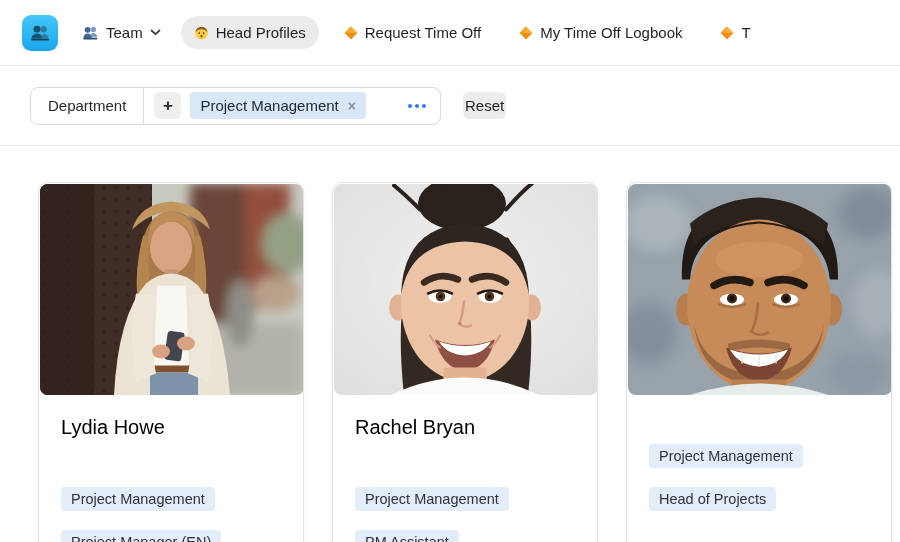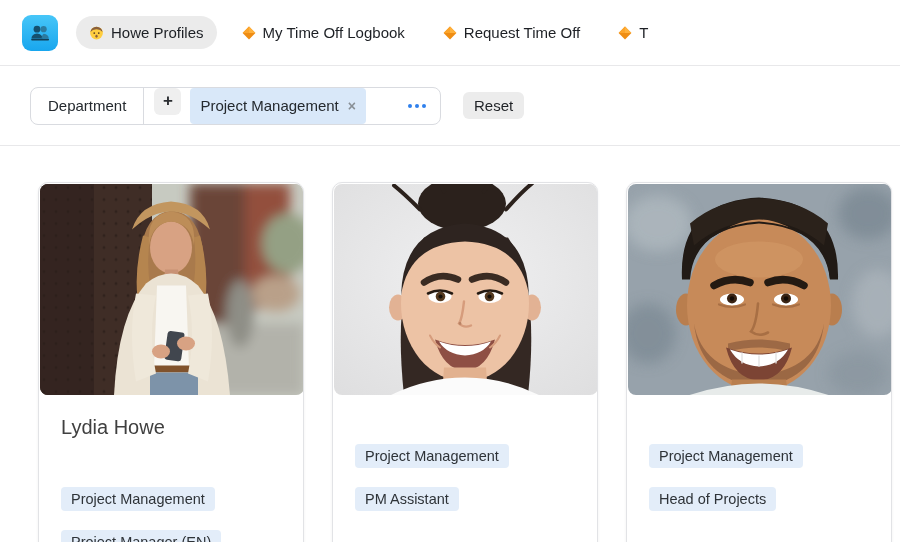--- a/index.html
+++ b/index.html
@@ -15,21 +15,21 @@
   .nav-item { display: flex; align-items: center; gap: 7px; font-size: 15px;
     font-weight: 500; color: #1d2025; padding: 8px 13px; border-radius: 18px;
     margin-right: 12px; cursor: pointer; flex: 0 0 auto; }
   .nav-item.team { margin-right: 14px; padding: 8px 6px; }
   .nav-item.active { background: #ebebeb; }
   .icx { display: inline-flex; align-items: center; }
 
   
   .filterbar { height: 80px; display: flex; align-items: center; padding-left: 30px;
     border-bottom: 1px solid #e8e8ea; background: #fff; }
-  .filter-group { display: inline-flex; height: 38px;
+  .filter-group { display: inline-flex; align-items: center; height: 38px;
     border: 1px solid #d9dbe0; border-radius: 8px; background: #fff; }
   .fseg { font-size: 15px; color: #24292e; padding: 0 17px; display: flex;
     align-items: center; height: 100%; }
   .fseg.op { padding: 0 14px; cursor: pointer; }
   .fdiv { width: 1px; height: 100%; background: #d9dbe0; }
   .caret-down { width: 0; height: 0; border-left: 4.5px solid transparent;
     border-right: 4.5px solid transparent; border-top: 5.5px solid #3c4043;
     margin-left: 9px; display: inline-block; }
   .plus-btn { width: 27px; height: 27px; border-radius: 6px; background: #efefef;
     display: flex; align-items: center; justify-content: center; font-size: 17px;
@@ -37,85 +37,102 @@
   .chip { display: inline-flex; align-items: center; background: #d9e8f9;
     border-radius: 4px; padding: 5px 10px; font-size: 15px; color: #24292e;
     margin-left: 9px; cursor: pointer; }
   .chip .x { margin-left: 9px; color: #899097; font-size: 14px; font-weight: 700;
     cursor: pointer; }
   .more-dots { display: inline-flex; gap: 3px; margin: 0 14px 0 42px; cursor: pointer;
     align-items: center; }
   .more-dots i { width: 4px; height: 4px; border-radius: 50%; background: #2f80ed;
     display: block; }
   .reset-btn { margin-left: 22px; background: #ececec; border: none; border-radius: 6px;
-    padding: 5px 11px; font-size: 15px; color: #1f2226; cursor: pointer;
+    padding: 5px 2px; font-size: 15px; color: #1f2226; cursor: pointer;
     font-family: inherit; }
 
   
   .cards { display: flex; gap: 28px; padding: 36px 0 0 38px; align-items: flex-start; }
   .card { width: 266px; height: 400px; background: #fff; border: 1px solid #e2e3e6;
     border-radius: 10px; box-shadow: 0 1px 3px rgba(0,0,0,.06); flex: 0 0 auto;
     overflow: hidden; }
   .photo { display: block; width: 264px; height: 211px; margin: 1px; border-radius: 8px;
     overflow: hidden; }
   .photo svg { display: block; width: 100%; height: 100%; }
-  .card-name { font-size: 20px; font-weight: 500; color: #404040; padding: 20px 22px 0; }
+  .card-name { font-size: 20px; font-weight: 500; color: #000000; padding: 20px 22px 0; }
   .tag-list { padding: 48px 22px 0; }
   .tag { display: table; background: #e3edf9; border-radius: 4px; padding: 4px 10px;
     font-size: 14.5px; color: #2e3338; margin-bottom: 19px; }
 </style>
 </head>
 <body>
 
 <div class="navbar">
   <div class="app-tile">
     <svg width="22" height="20" viewBox="0 0 22 20">
       <circle cx="8" cy="6.2" r="3.4" fill="#15506e"></circle>
       <path d="M2.4 15.6 Q2.8 10.6 8 10.4 Q13.2 10.6 13.6 15.6 Z" fill="#15506e"></path>
       <circle cx="14.6" cy="6.2" r="3.1" fill="#2b7ba0"></circle>
       <path d="M12.4 15.6 Q13.4 10.9 14.8 10.7 Q19.4 11 19.8 15.6 Z" fill="#2b7ba0"></path>
       <rect x="2.2" y="15.8" width="17.8" height="1.7" rx="0.8" fill="#123f57"></rect>
     </svg>
   </div>
 
+  <div class="nav-item team">
+    <span class="icx">
+      <svg width="17" height="15" viewBox="0 0 17 15">
+        <circle cx="11.4" cy="4.4" r="2.6" fill="#7b9cba"></circle>
+        <path d="M7.8 12.6 Q8.2 8.3 11.4 8.1 Q14.8 8.3 15.2 12.6 Z" fill="#7b9cba"></path>
+        <circle cx="5.6" cy="4.8" r="2.9" fill="#3e6a93"></circle>
+        <path d="M1.4 13 Q1.8 8.6 5.6 8.4 Q9.4 8.6 9.8 13 Z" fill="#3e6a93"></path>
+        <rect x="1.2" y="13" width="14.2" height="1.4" rx="0.7" fill="#2c4e6e"></rect>
+      </svg>
+    </span>
+    <span>Team</span>
+    <span class="icx">
+      <svg width="11" height="7" viewBox="0 0 11 7">
+        <polyline points="1.5,1.5 5.5,5.2 9.5,1.5" fill="none" stroke="#3c4043" stroke-width="1.8" stroke-linecap="round" stroke-linejoin="round"></polyline>
+      </svg>
+    </span>
+  </div>
 
 
   <div class="nav-item active">
     <span class="icx">
       <svg width="15" height="15" viewBox="0 0 16 16">
         <circle cx="8" cy="8.6" r="6.8" fill="#ffce3f"></circle>
         <path d="M1.6 7.4 Q2.4 2.2 8 1.9 Q13.6 2.2 14.4 7.4 Q12.4 4.6 8 4.5 Q3.6 4.6 1.6 7.4 Z" fill="#8a5f3d"></path>
         <circle cx="5.6" cy="8.6" r="0.95" fill="#5b4024"></circle>
         <circle cx="10.4" cy="8.6" r="0.95" fill="#5b4024"></circle>
         <ellipse cx="8" cy="12" rx="1.2" ry="1.5" fill="#8a5f3d"></ellipse>
       </svg>
     </span>
-    <span>Howe Profiles</span>
+    <span>Head Profiles</span>
   </div>
 
   <div class="nav-item">
     <span class="icx">
       <svg width="14" height="14" viewBox="0 0 14 14">
         <path d="M7 0.6 L13.4 7 L7 13.4 L0.6 7 Z" fill="#ef8d13"></path>
         <path d="M7 0.6 L13.4 7 L7 7 Z" fill="#ffb13c"></path>
         <path d="M7 0.6 L0.6 7 L7 7 Z" fill="#fca42a"></path>
       </svg>
     </span>
-    <span>My Time Off Logbook</span>
+    <span>Request Time Off</span>
   </div>
 
   <div class="nav-item">
     <span class="icx">
       <svg width="14" height="14" viewBox="0 0 14 14">
         <path d="M7 0.6 L13.4 7 L7 13.4 L0.6 7 Z" fill="#ef8d13"></path>
         <path d="M7 0.6 L13.4 7 L7 7 Z" fill="#ffb13c"></path>
         <path d="M7 0.6 L0.6 7 L7 7 Z" fill="#fca42a"></path>
       </svg>
     </span>
-    <span>Request Time Off</span>
+    <span>My Time Off Logbook</span>
   </div>
 
   <div class="nav-item" style="margin-right:0;">
     <span class="icx">
       <svg width="14" height="14" viewBox="0 0 14 14">
         <path d="M7 0.6 L13.4 7 L7 13.4 L0.6 7 Z" fill="#ef8d13"></path>
         <path d="M7 0.6 L13.4 7 L7 7 Z" fill="#ffb13c"></path>
         <path d="M7 0.6 L0.6 7 L7 7 Z" fill="#fca42a"></path>
       </svg>
     </span>
@@ -232,20 +249,21 @@
         <circle cx="126" cy="140" r="1.4" fill="#b98263"></circle>
 
         <path d="M101 156 Q131 167 161 156 Q153 186 131 187 Q109 186 101 156 Z" fill="#8e4f44"></path>
         <path d="M105 158 Q131 167 157 158 Q149 171 131 172 Q113 171 105 158 Z" fill="#ffffff"></path>
         <path d="M96 152 Q100 160 106 164 M166 152 Q162 160 156 164" stroke="#d69c7c" stroke-width="2" fill="none" stroke-linecap="round"></path>
 
         <path d="M110 184 L152 184 L154 212 L108 212 Z" fill="#e2b18f"></path>
         <path d="M56 212 Q92 194 131 194 Q170 194 206 212 Z" fill="#fbfbfb"></path>
       </svg>
     </div>
+    <div class="card-name">Rachel Bryan</div>
     <div class="tag-list">
       <div class="tag">Project Management</div>
       <div class="tag">PM Assistant</div>
     </div>
   </div>
 
   <div class="card">
     <div class="photo">
       <svg viewBox="0 0 264 212" preserveAspectRatio="xMidYMid slice">
         <defs>

